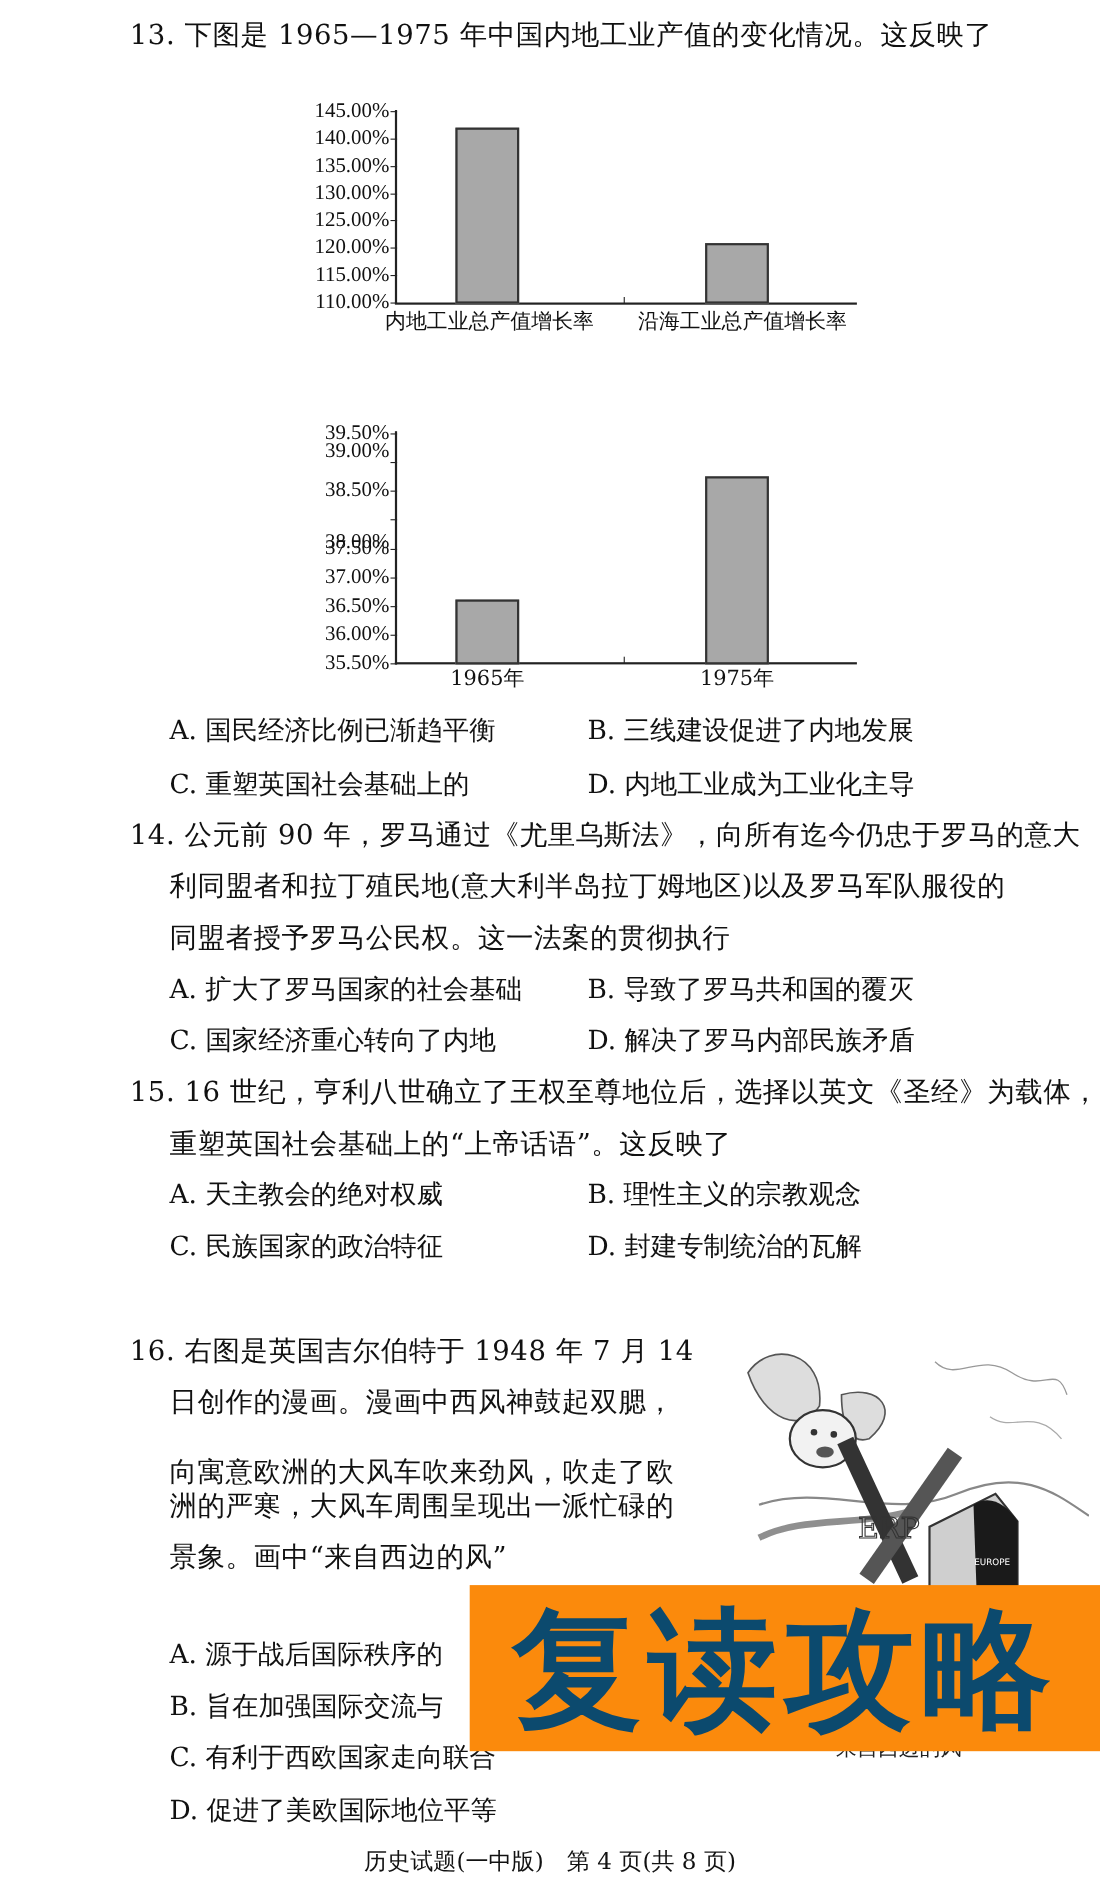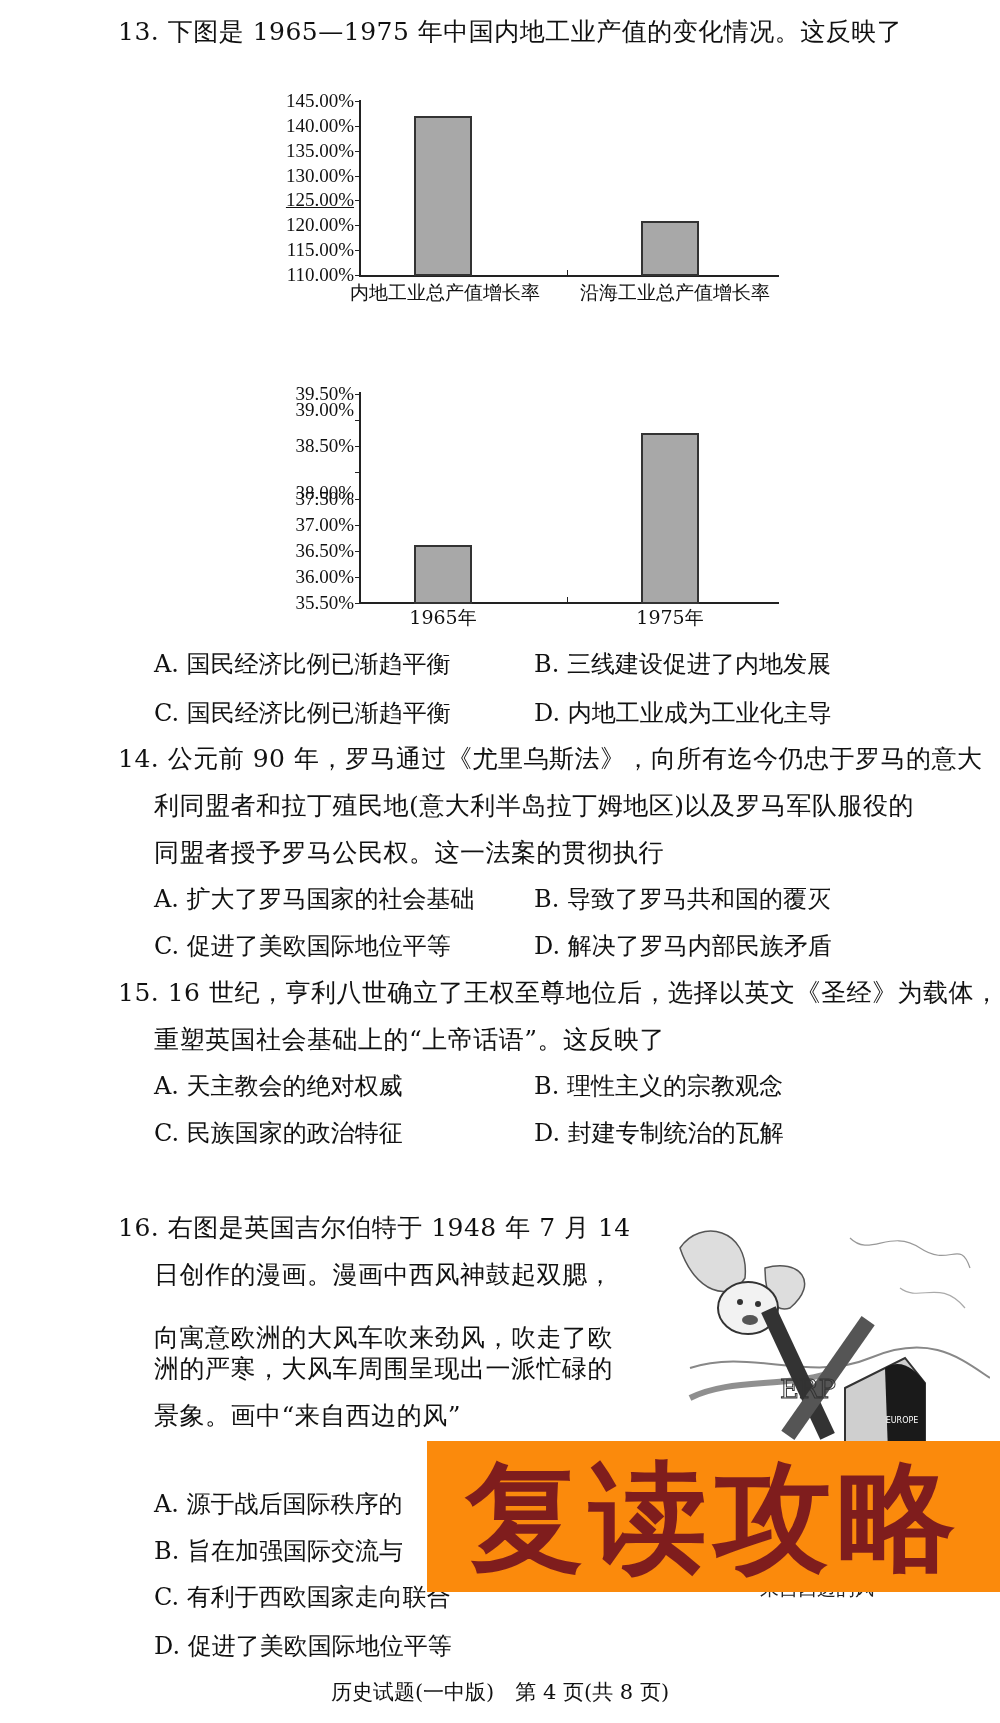--- a/index.html
+++ b/index.html
@@ -22,21 +22,21 @@
   .cartoon {
     position: absolute; left: 670px; top: 1208px; width: 320px; height: 300px;
     background: #fff; overflow: hidden;
   }
   .watermark {
     position: absolute; left: 427px; top: 1441px; width: 573px; height: 151px;
     background: #fb8a0c;
     display: flex; align-items: center; justify-content: center;
   }
   .watermark span {
-    color: #7f1d1d; font-family: "DejaVu Sans", "Liberation Sans", sans-serif;
+    color: #0c4a6e; font-family: "DejaVu Sans", "Liberation Sans", sans-serif;
     font-size: 118px; font-weight: bold; letter-spacing: 6px; line-height: 1;
   }
   .cartoon-caption { position: absolute; left: 760px; top: 1576px; font-size: 19px; color: #222; white-space: nowrap; }
   .footer { position: absolute; left: 0; width: 1000px; top: 1678px; text-align: center; font-size: 21px; white-space: nowrap; }
 </style>
 </head>
 <body>
 
 <div class="line" style="left:118px; top:17px;">13. 下图是 1965—1975 年中国内地工业产值的变化情况。这反映了</div>
 
@@ -44,21 +44,21 @@
   <div id="c1-ticks">
       <div class="tick" style="left: 355px; top: 78px;"></div>
       <div class="tick-label" style="left: 254px; top: 68px;">145.00%</div>
       <div class="tick" style="left: 355px; top: 103px;"></div>
       <div class="tick-label" style="left: 254px; top: 93px;">140.00%</div>
       <div class="tick" style="left: 355px; top: 128px;"></div>
       <div class="tick-label" style="left: 254px; top: 118px;">135.00%</div>
       <div class="tick" style="left: 355px; top: 153px;"></div>
       <div class="tick-label" style="left: 254px; top: 143px;">130.00%</div>
       <div class="tick" style="left: 355px; top: 177px;"></div>
-      <div class="tick-label" style="left: 254px; top: 167px; text-decoration: underline;">125.00%</div>
+      <div class="tick-label" style="left: 254px; top: 167px;">125.00%</div>
       <div class="tick" style="left: 355px; top: 202px;"></div>
       <div class="tick-label" style="left: 254px; top: 192px;">120.00%</div>
       <div class="tick" style="left: 355px; top: 227px;"></div>
       <div class="tick-label" style="left: 254px; top: 217px;">115.00%</div>
       <div class="tick" style="left: 355px; top: 252px;"></div>
       <div class="tick-label" style="left: 254px; top: 242px;">110.00%</div>
     </div>
   <div class="axis-y" style="left:359px; top:77px; height:176px;"></div>
   <div class="axis-x" style="left:359px; top:252px; width:420px;"></div>
   <div class="abs" style="left:567px; top:247px; width:1px; height:6px; background:#222;"></div>
@@ -93,29 +93,29 @@
   <div class="axis-x" style="left:359px; top:579px; width:420px;"></div>
   <div class="abs" style="left:567px; top:574px; width:1px; height:6px; background:#222;"></div>
   <div class="bar" id="c2-bar0" style="left: 414px; width: 58px; top: 522px; height: 59px;"></div>
   <div class="bar" id="c2-bar1" style="left: 641px; width: 58px; top: 410px; height: 171px;"></div>
   <div class="cat-label" style="left:393px; top:583px; width:100px;">1965年</div>
   <div class="cat-label" style="left:620px; top:583px; width:100px;">1975年</div>
 </div>
 
 <div class="opt" style="left:154px; top:649px;">A. 国民经济比例已渐趋平衡</div>
 <div class="opt" style="left:534px; top:649px;">B. 三线建设促进了内地发展</div>
-<div class="opt" style="left:154px; top:698px;">C. 国民经济比例已渐趋平衡</div>
+<div class="opt" style="left:154px; top:698px;">C. 重塑英国社会基础上的</div>
 <div class="opt" style="left:534px; top:698px;">D. 内地工业成为工业化主导</div>
 
 <div class="line" style="left:118px; top:744px;">14. 公元前 90 年，罗马通过《尤里乌斯法》，向所有迄今仍忠于罗马的意大</div>
 <div class="line" style="left:154px; top:791px;">利同盟者和拉丁殖民地(意大利半岛拉丁姆地区)以及罗马军队服役的</div>
 <div class="line" style="left:154px; top:838px;">同盟者授予罗马公民权。这一法案的贯彻执行</div>
 <div class="opt" style="left:154px; top:884px;">A. 扩大了罗马国家的社会基础</div>
 <div class="opt" style="left:534px; top:884px;">B. 导致了罗马共和国的覆灭</div>
-<div class="opt" style="left:154px; top:931px;">C. 促进了美欧国际地位平等</div>
+<div class="opt" style="left:154px; top:931px;">C. 国家经济重心转向了内地</div>
 <div class="opt" style="left:534px; top:931px;">D. 解决了罗马内部民族矛盾</div>
 
 <div class="line" style="left:118px; top:978px;">15. 16 世纪，亨利八世确立了王权至尊地位后，选择以英文《圣经》为载体，</div>
 <div class="line" style="left:154px; top:1025px;">重塑英国社会基础上的“上帝话语”。这反映了</div>
 <div class="opt" style="left:154px; top:1071px;">A. 天主教会的绝对权威</div>
 <div class="opt" style="left:534px; top:1071px;">B. 理性主义的宗教观念</div>
 <div class="opt" style="left:154px; top:1118px;">C. 民族国家的政治特征</div>
 <div class="opt" style="left:534px; top:1118px;">D. 封建专制统治的瓦解</div>
 
 <div class="line" style="left:118px; top:1213px;">16. 右图是英国吉尔伯特于 1948 年 7 月 14</div>

